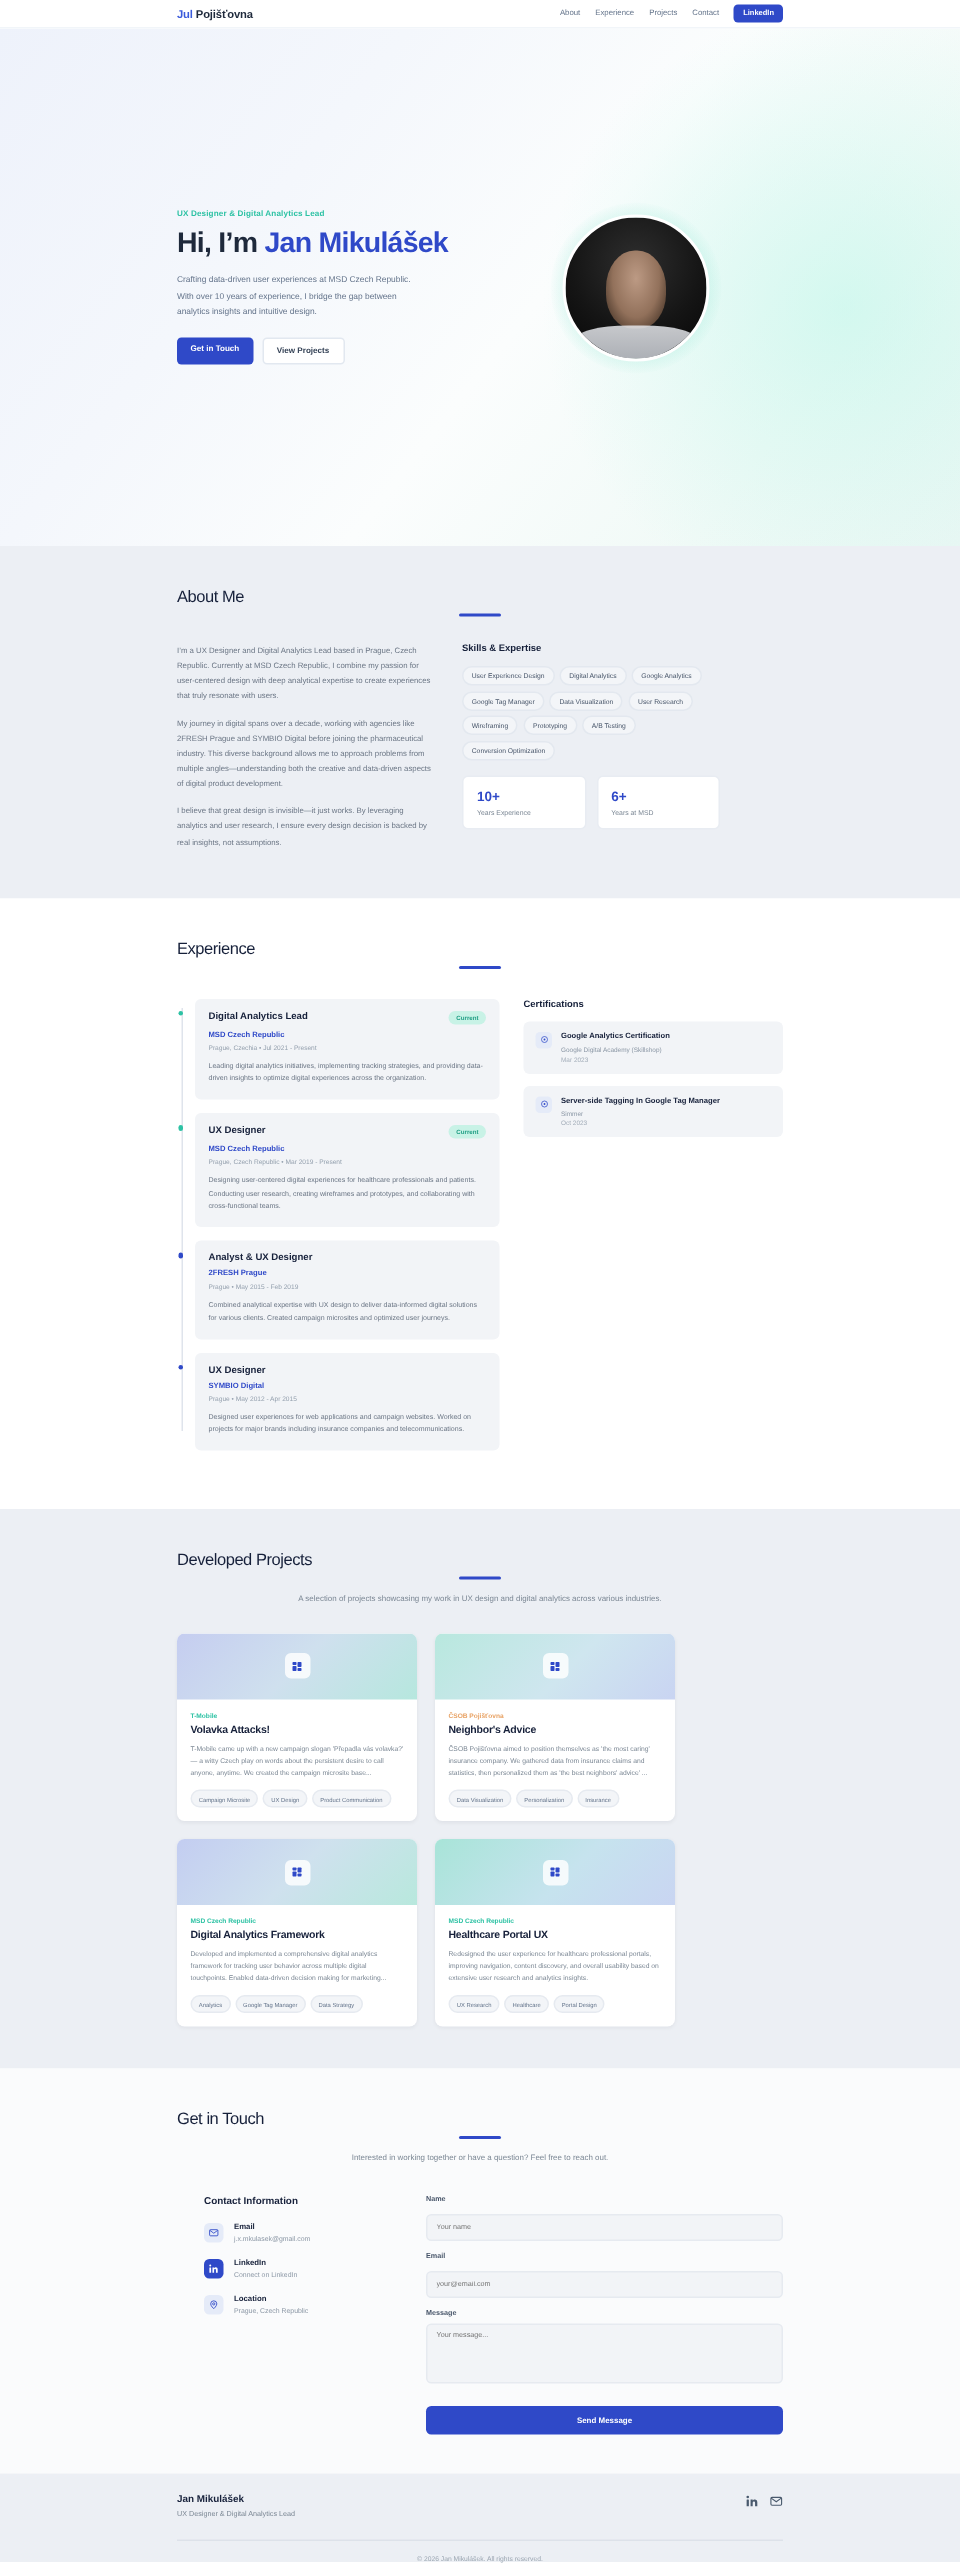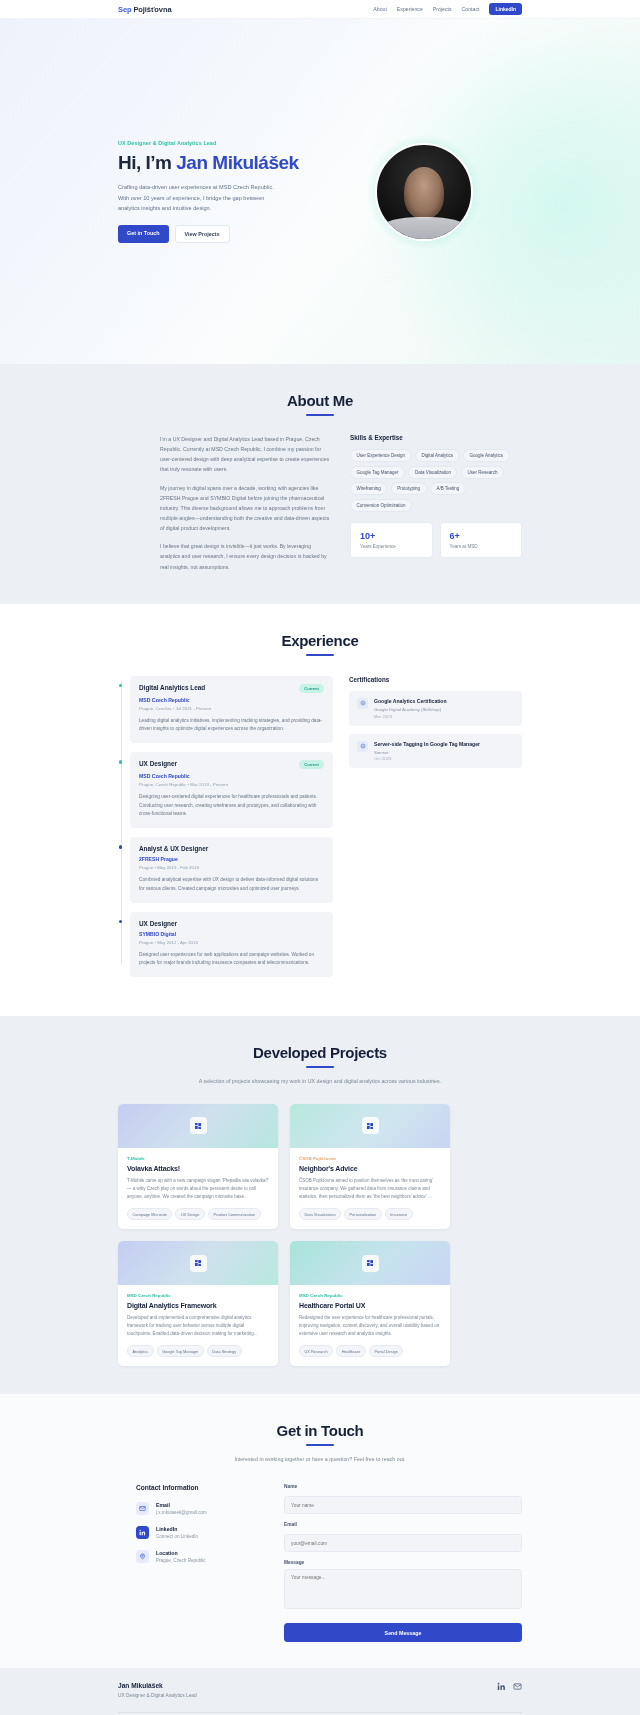--- a/index.html
+++ b/index.html
@@ -79,27 +79,27 @@
     width: 82px; height: 22px; border-radius: 44% 44% 0 0;
     background: linear-gradient(180deg, #e6e8ec 0%, #c9cdd4 100%);
     opacity: 0.85;
   }
   
   .section-about { background: #eceff4; padding: 28px 118px 24px; }
   .section-exp { background: #ffffff; padding: 28px 118px 30px; }
   .section-proj { background: #eceff4; padding: 28px 118px 28px; }
   .section-contact { background: #fafbfc; padding: 28px 118px 26px; }
   .sec-title {
-    text-align: center; font-size: 15px; font-weight: bold; letter-spacing: -0.3px;
+    text-align: left; font-size: 11px; font-weight: normal; letter-spacing: -0.3px;
     color: #16203a;
   }
   .sec-rule { width: 28px; height: 2px; background: #2f49c8; margin: 5px auto 0; border-radius: 2px; }
   .sec-sub { text-align: center; font-size: 5.3px; color: #7b8794; margin-top: 9px; line-height: 1.7; }
   
-  .about-grid { display: flex; gap: 18px; margin-top: 18px; justify-content: flex-end; }
+  .about-grid { display: flex; gap: 18px; margin-top: 18px; }
   .about-col { width: 172px; }
   .about-p { font-size: 5.2px; color: #6b7685; line-height: 1.95; margin-bottom: 8px; }
   .skills-h { font-size: 6.3px; font-weight: bold; color: #16203a; }
   .tags { display: flex; flex-wrap: wrap; gap: 3.5px; margin-top: 8px; }
   .tag {
     background: #f3f5f8; border: 1px solid #e3e8ef; border-radius: 20px;
     font-size: 4.5px; color: #475569; padding: 3px 5.5px; white-space: nowrap;
   }
   .stats { display: flex; gap: 7px; margin-top: 10px; }
   .stat {
@@ -197,21 +197,21 @@
   .f-ico { color: #5b6a7d; }
   .footer-rule { height: 1px; background: #dde2e9; margin-top: 14px; }
   .footer-bottom { text-align: center; font-size: 4.5px; color: #9aa5b1; padding: 9px 0 0; }
   svg { display: block; }
 </style>
 </head>
 <body>
 
 <div class="nav">
   <div class="brand">
-    <span class="b1">Sep </span><span class="b2">Pojišťovna</span>
+    <span class="b1">Jul </span><span class="b2">Pojišťovna</span>
   </div>
   <div class="nav-right">
     <span class="nav-link">About</span>
     <span class="nav-link">Experience</span>
     <span class="nav-link">Projects</span>
     <span class="nav-link">Contact</span>
     <span class="nav-btn">LinkedIn</span>
   </div>
 </div>
 

